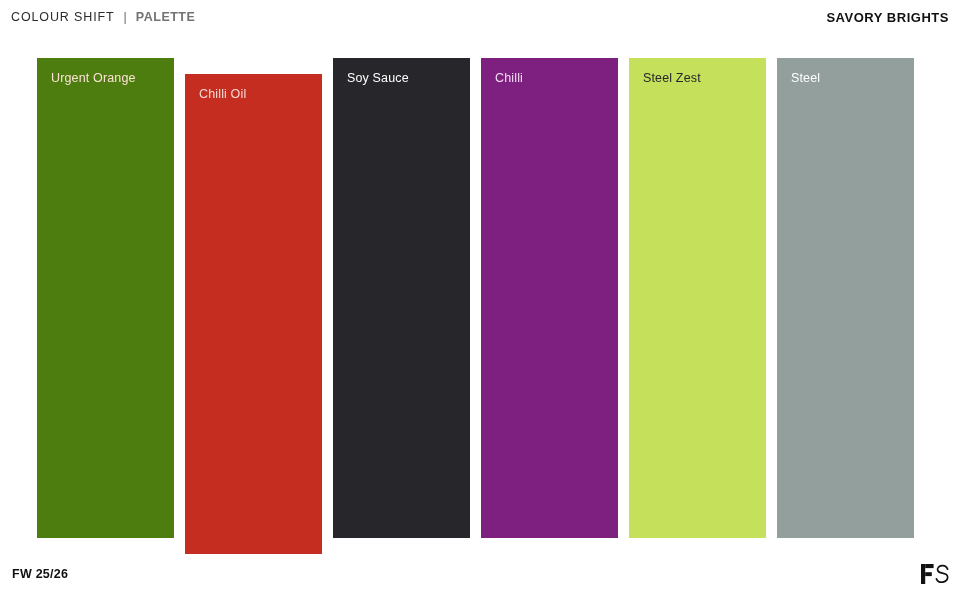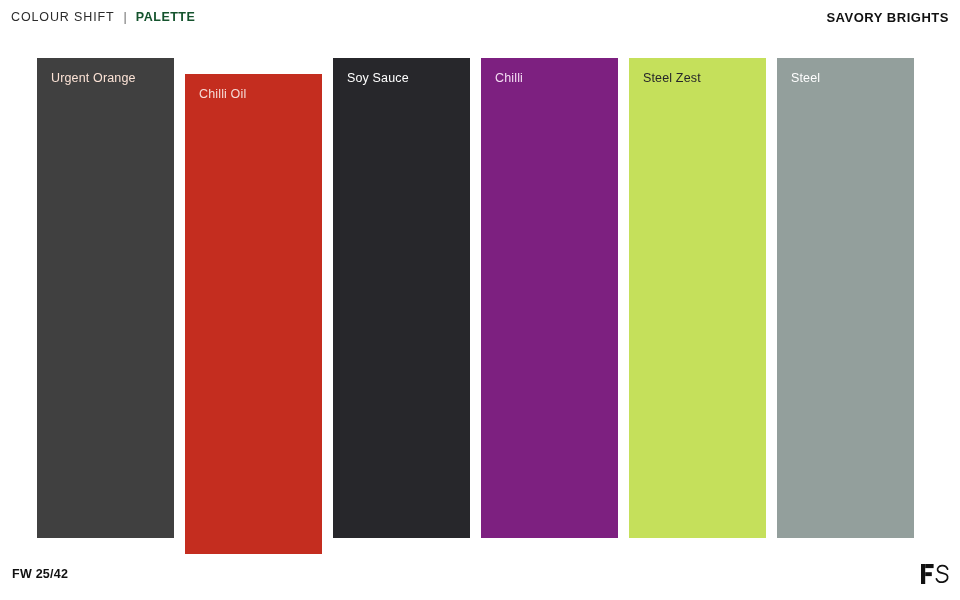--- a/index.html
+++ b/index.html
@@ -43,21 +43,21 @@
   }
   .brand-sep {
     font-size: 12.5px;
     color: #6d6d6d;
     margin: 0 9px;
     font-weight: 400;
   }
   .brand-section {
     font-size: 12.5px;
     letter-spacing: 0.04em;
-    color: #14532d;
+    color: #737373;
     font-weight: 700;
   }
   .header-right {
     font-size: 13px;
     letter-spacing: 0.04em;
     color: #111111;
     font-weight: 700;
     white-space: nowrap;
     padding-right: 1px;
   }
@@ -121,21 +121,21 @@
   <div class="header-left">
     <span class="brand-label">COLOUR SHIFT</span>
     <span class="brand-sep">|</span>
     <span class="brand-section">PALETTE</span>
   </div>
   <div class="header-right">SAVORY BRIGHTS</div>
 </div>
 
 <div class="palette">
 
-  <div class="swatch" style="background: #404040;">
+  <div class="swatch" style="background: #4d7c0f;">
     <span class="swatch-name" style="color: rgb(252, 227, 214);">Urgent Orange</span>
   </div>
 
   <div class="swatch" style="background: rgb(196, 45, 31); margin-top: 16px;">
     <span class="swatch-name" style="color: rgb(245, 218, 213);">Chilli Oil</span>
   </div>
 
   <div class="swatch" style="background: rgb(39, 39, 43);">
     <span class="swatch-name" style="color: rgb(255, 255, 255);">Soy Sauce</span>
   </div>
@@ -148,21 +148,21 @@
     <span class="swatch-name" style="color: rgb(38, 38, 42);">Steel Zest</span>
   </div>
 
   <div class="swatch" style="background: rgb(147, 159, 156); text-align: center;">
     <span class="swatch-name" style="color: rgb(255, 255, 255);">Steel</span>
   </div>
 
 </div>
 
 <div class="footer">
-  <span class="season-code">FW 25/42</span>
+  <span class="season-code">FW 25/26</span>
   <span>
     <svg class="logo-mark" viewBox="0 0 30 26" xmlns="http://www.w3.org/2000/svg" aria-hidden="true">
 
       <rect x="1" y="3" width="4.2" height="20" fill="#111111"></rect>
       <rect x="5.2" y="3" width="8.4" height="4.1" fill="#111111"></rect>
       <rect x="5.2" y="11.2" width="6.6" height="3.9" fill="#111111"></rect>
 
       <path d="M27.6 8.1 C26.6 5.6 24.3 4.4 21.8 4.7 C18.9 5.0 17.2 7.0 17.6 9.0
                C17.9 10.8 19.6 11.7 22.4 12.2 C25.6 12.8 27.3 13.8 27.6 15.7
                C28.0 18.1 26.1 20.6 22.9 21.1 C20.0 21.5 17.5 20.3 16.4 17.8" fill="none" stroke="#111111" stroke-width="1.7" stroke-linecap="round"></path>

